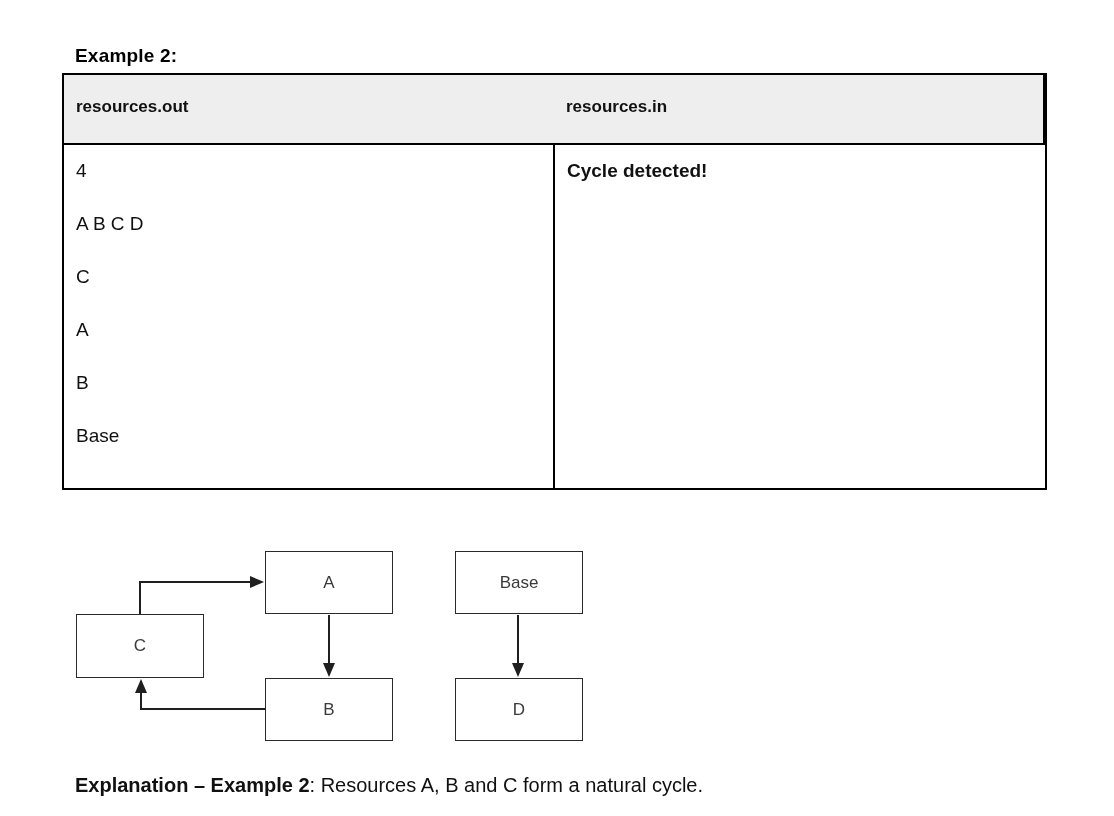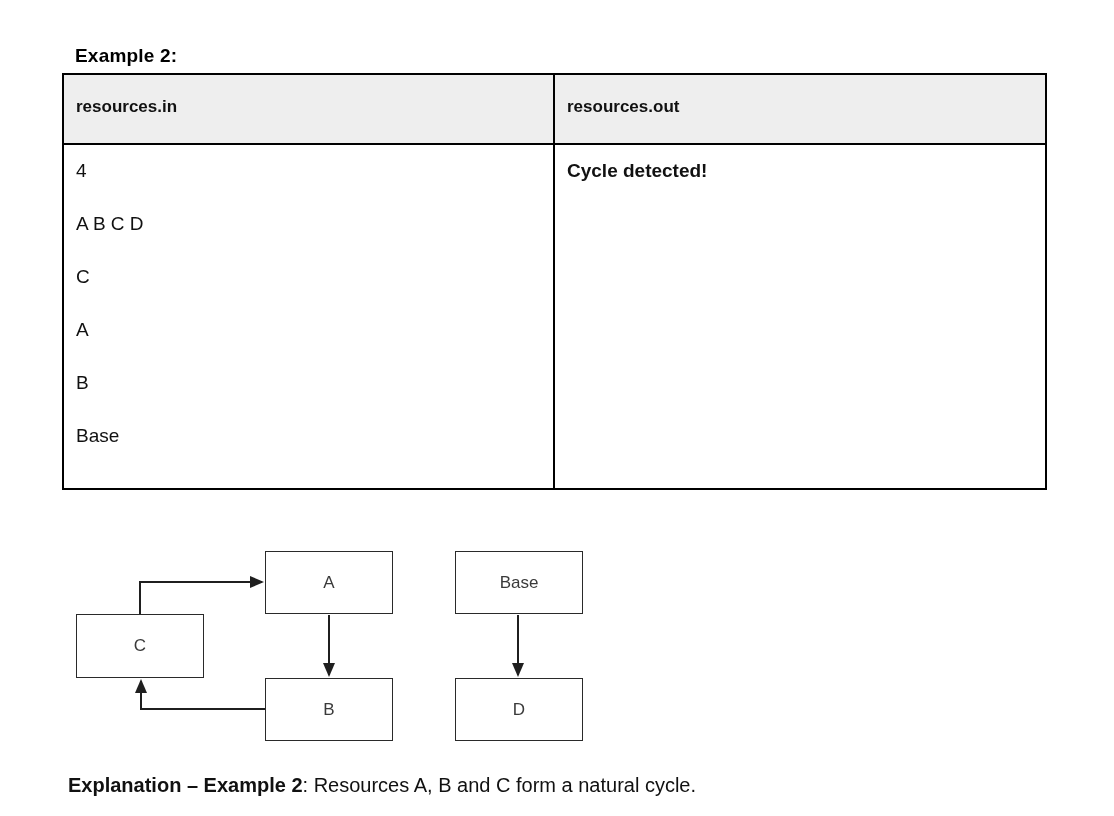--- a/index.html
+++ b/index.html
@@ -106,38 +106,38 @@
   }
   .node-a    { left: 265px; top: 11px; }
   .node-base { left: 455px; top: 11px; }
   .node-c    { left: 76px;  top: 74px; height: 64px; }
   .node-b    { left: 265px; top: 138px; }
   .node-d    { left: 455px; top: 138px; }
 
   
   .explanation {
     position: absolute;
-    left: 68px;
+    left: 75px;
     top: 774px;
     font-size: 20px;
     color: #111111;
   }
   .explanation .bold { font-weight: bold; }
 </style>
 </head>
 <body>
 
 <div class="page">
 
   <div class="heading">Example 2:</div>
 
   <div class="doc-table">
     <div class="thead">
+      <div class="th col-right">resources.out</div>
       <div class="th col-left">resources.in</div>
-      <div class="th col-right">resources.out</div>
     </div>
     <div class="tbody">
       <div class="td col-left">
         <div class="cell-line">4</div>
         <div class="cell-line">A B C D</div>
         <div class="cell-line">C</div>
         <div class="cell-line">A</div>
         <div class="cell-line">B</div>
         <div class="cell-line">Base</div>
       </div>

